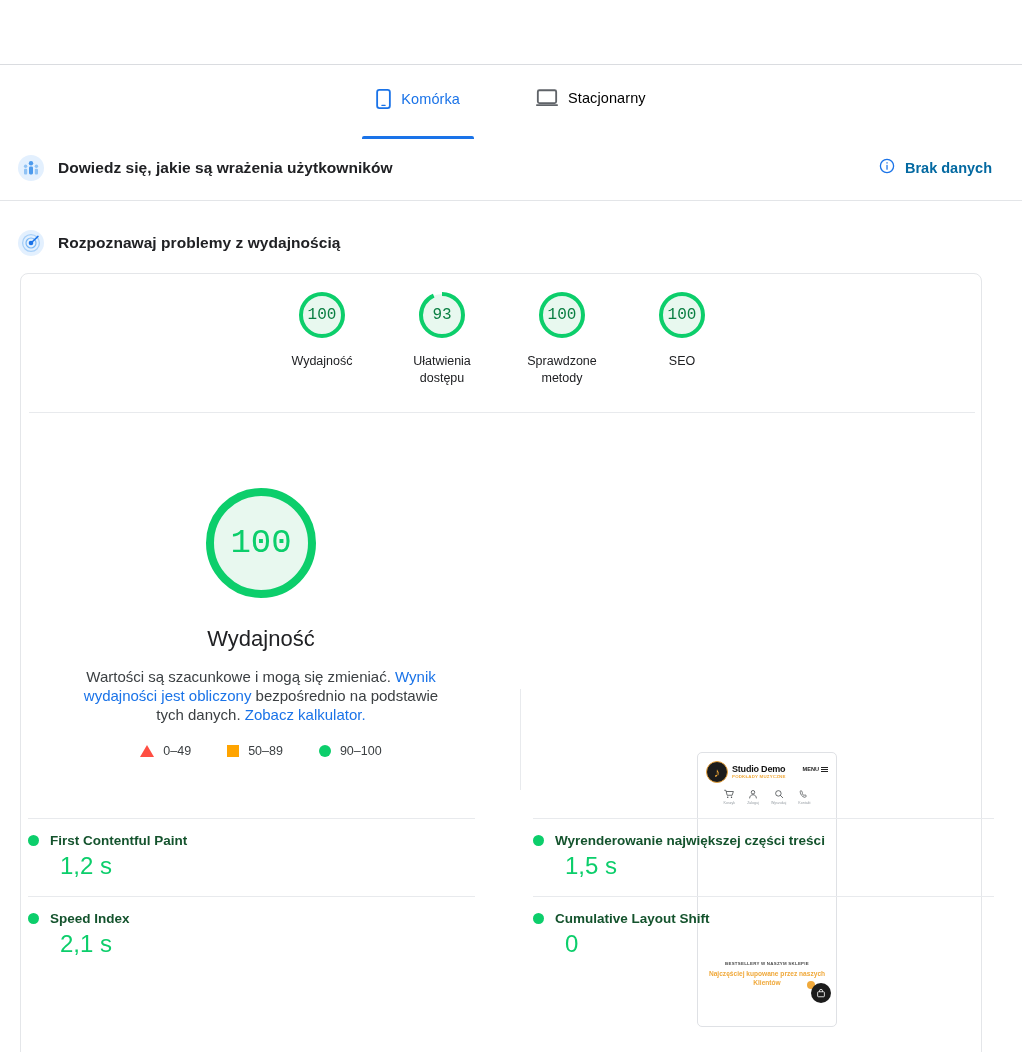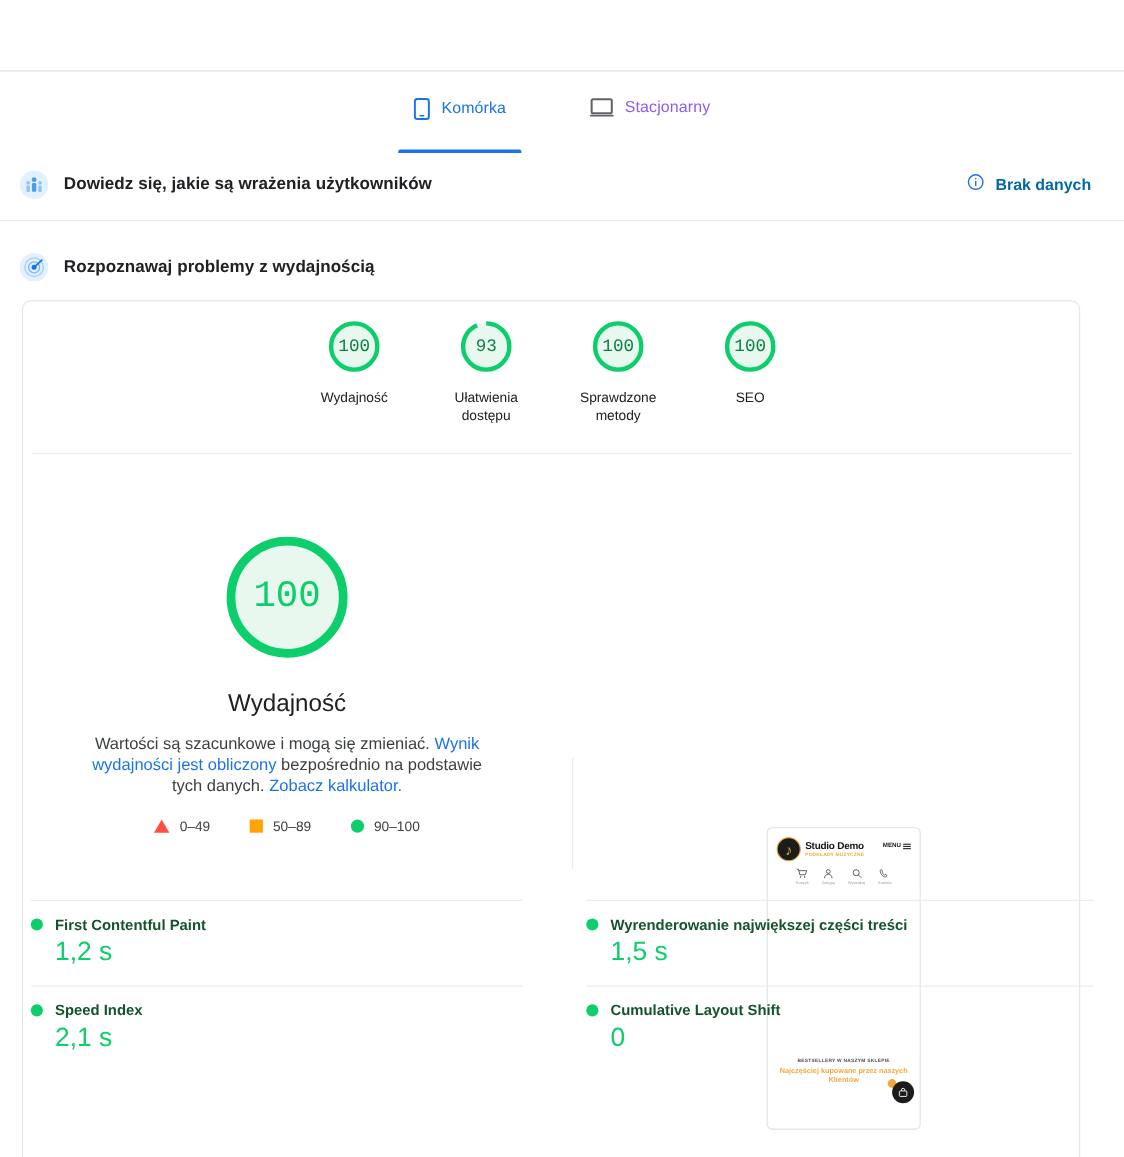--- a/index.html
+++ b/index.html
@@ -35,21 +35,21 @@
     display: flex; align-items: center; gap: 10px;
     padding: 4px 14px 30px 14px;
     cursor: pointer;
     position: relative;
   }
   .tab .tab-label {
     font-size: 14.5px;
     letter-spacing: .1px;
   }
   .tab.active .tab-label { color: #1a73e8; }
-  .tab.inactive .tab-label { color: #8b5cf6; }
+  .tab.inactive .tab-label { color: #000000; }
   .tab .underline {
     position: absolute; left: 0; right: 0; bottom: 0;
     height: 3px; background: #1a73e8; border-radius: 2px 2px 0 0;
   }
   .icon-svg { display: block; }
 
   
   .section-row {
     position: absolute; left: 0;
     width: 1022px; height: 52px;
@@ -249,21 +249,21 @@
   .mcol.left { padding-right: 36px; }
   .mcol.right { padding-left: 22px; }
   .metric {
     border-top: 1px solid #e8eaed;
     padding: 14px 0 16px 0;
   }
   .metric .m-top { display: flex; align-items: center; gap: 11px; }
   .m-dot { width: 11px; height: 11px; border-radius: 50%; background: #0cce6b; flex: 0 0 auto; }
   .m-name { font-size: 13.5px; color: #14532d; font-weight: bold; }
   .m-val {
-    margin-top: 4px; margin-left: 22px;
+    margin-top: 4px; margin-left: 32px;
     font-size: 24px; color: #0cce6b; font-weight: 400;
   }
 </style>
 </head>
 <body>
 
 <div id="page">
 
   <div class="top-rule"></div>
 

